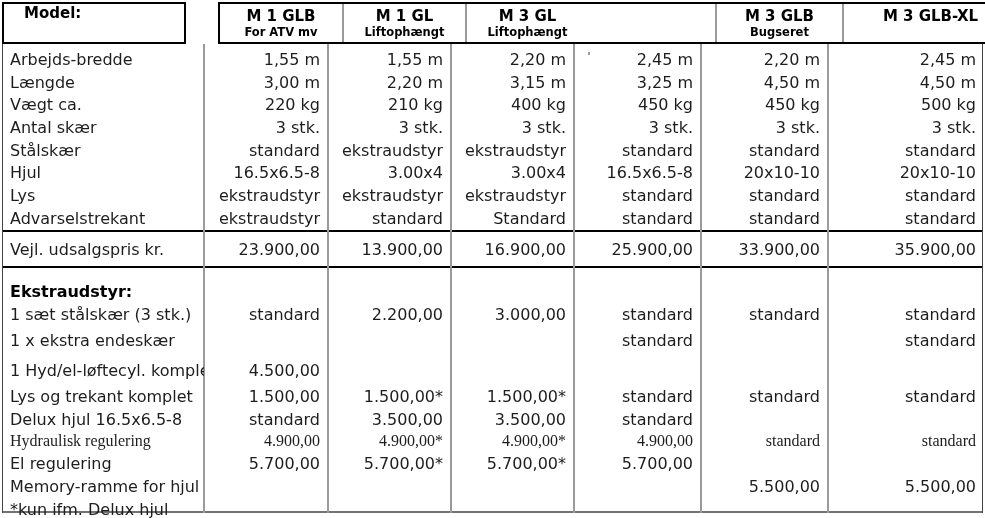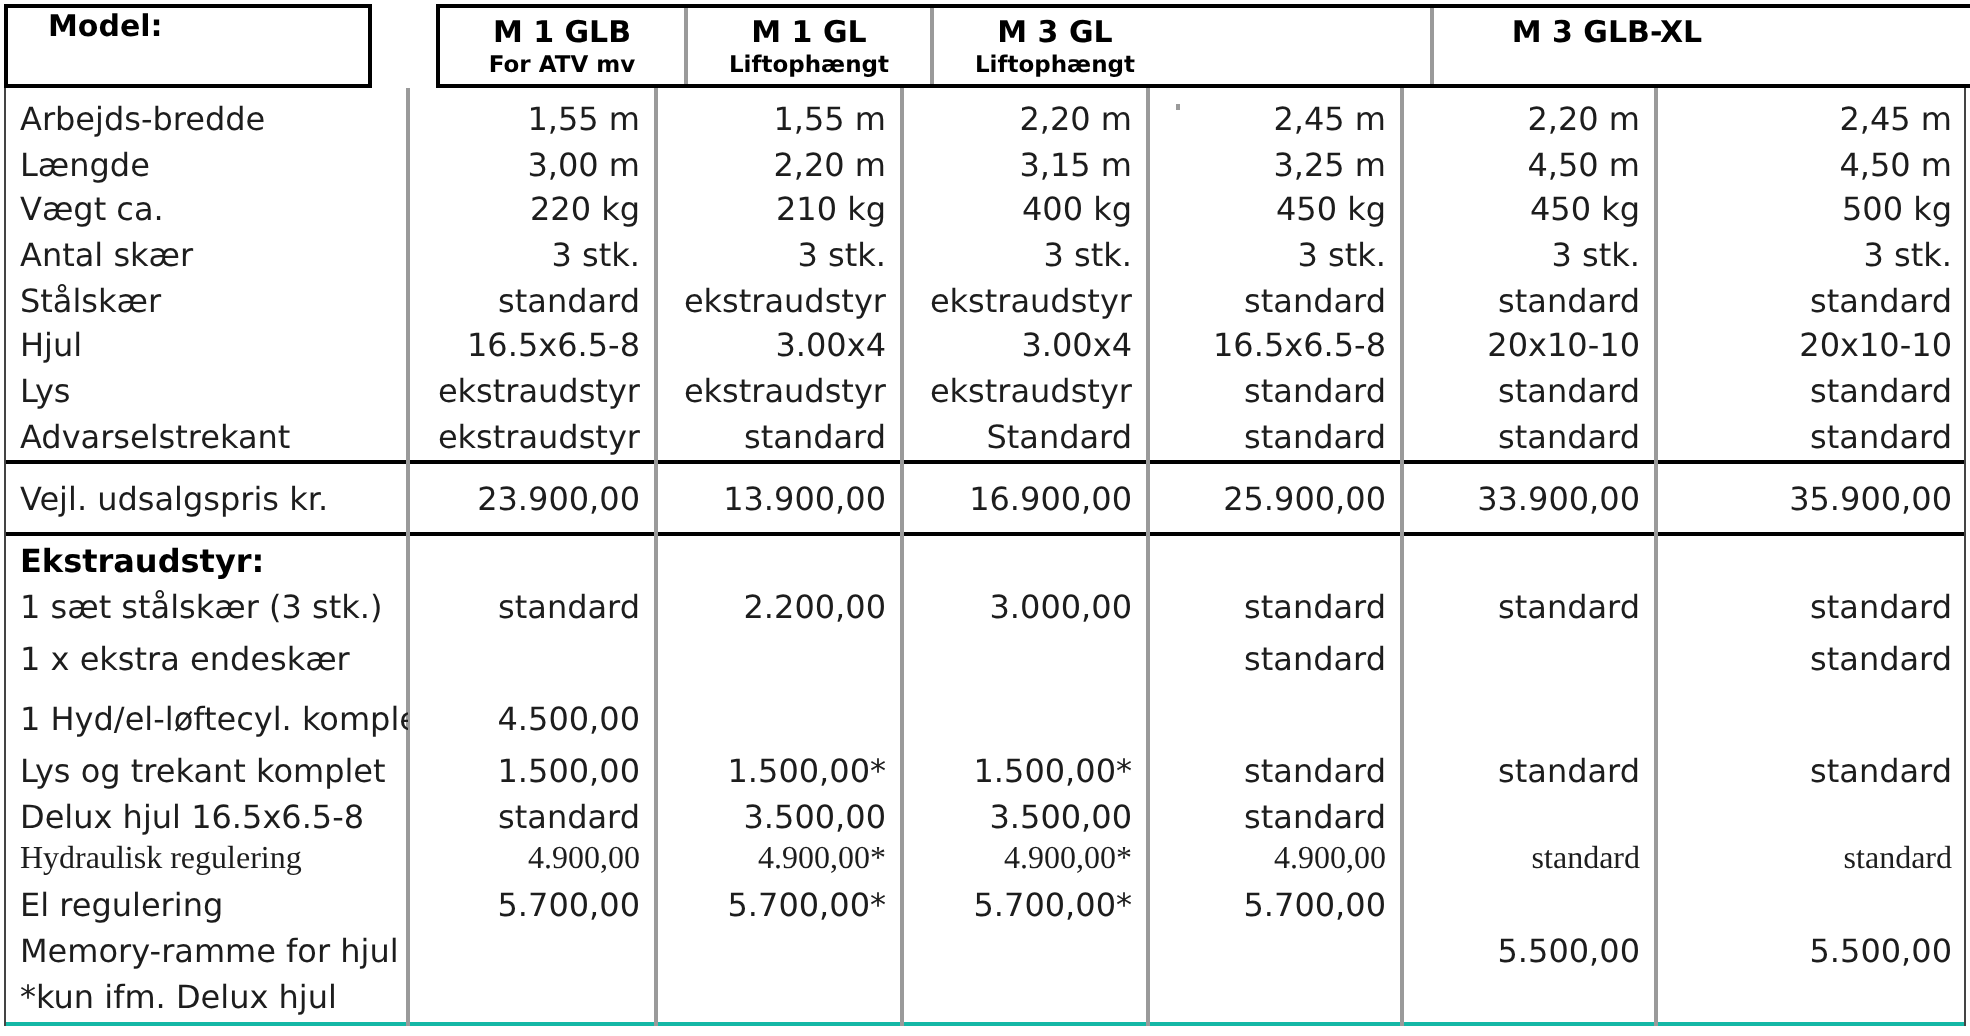--- a/index.html
+++ b/index.html
@@ -49,21 +49,21 @@
     border-left: 1px solid #444;
     border-right: 1px solid #444;
   }
   .vline {
     position: absolute; top: 0; width: 2px; height: 100%;
     background: #9a9a9a; z-index: 1;
   }
   .section { position: relative; box-sizing: border-box; }
   #spec-section   { height: 188px; border-bottom: 2px solid #000; padding-top: 4px; }
   #price-section  { height: 36px;  border-bottom: 2px solid #000; }
-  #extras-section { height: 245px; border-bottom: 2px solid #14b8a6; padding-top: 0; }
+  #extras-section { height: 245px; border-bottom: 2px solid #737373; padding-top: 11px; }
   .row {
     position: relative; z-index: 2;
     display: grid;
     grid-template-columns: 201px 124px 123px 123px 127px 127px 156px;
     align-items: center;
     height: 22.7px;
     font-size: 16px;
   }
   #price-section .row { height: 34px; }
   #extras-section .row:nth-child(1) { height: 24px; }  
@@ -106,20 +106,24 @@
         <div class="hname">M 1 GL</div>
         <div class="hsub">Liftophængt</div>
       </div>
       <div class="hcell" style="width: 123px;">
         <div class="hname">M 3 GL</div>
         <div class="hsub">Liftophængt</div>
       </div>
       <div class="hcell" style="width: 127px; margin-top: 48px;">
         <div class="hname">M 3 GL-XL</div>
       </div>
+      <div class="hcell" style="width: 127px;">
+        <div class="hname">M 3 GLB</div>
+        <div class="hsub">Bugseret</div>
+      </div>
       <div class="hcell" style="width: 154px; padding-left: 21px;">
         <div class="hname">M 3 GLB-XL</div>
       </div>
     </div>
 
   <div class="body">
     <div class="vline" style="left:200px"></div>
     <div class="vline" style="left:324px"></div>
     <div class="vline" style="left:447px"></div>
     <div class="vline" style="left:570px"></div>

